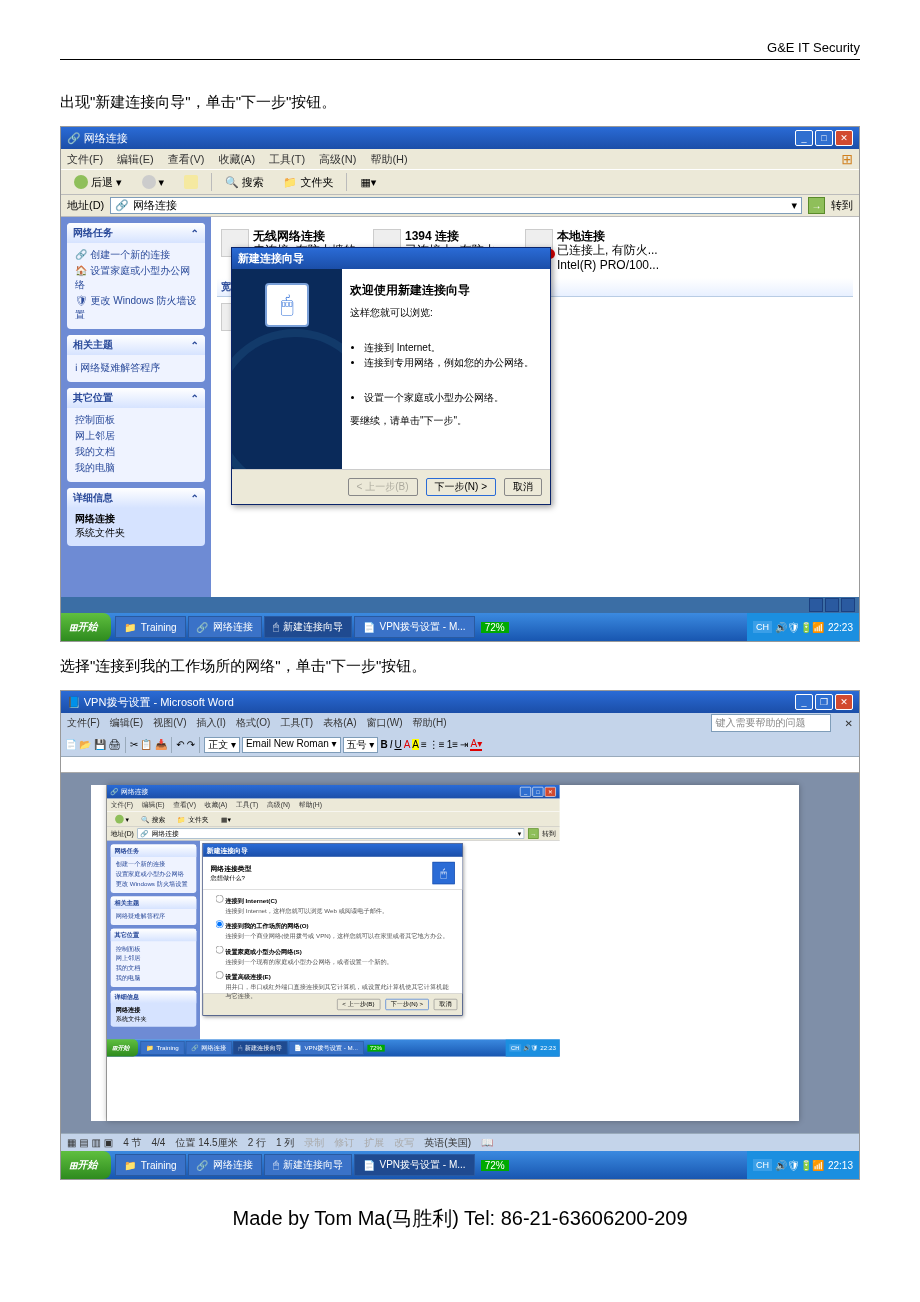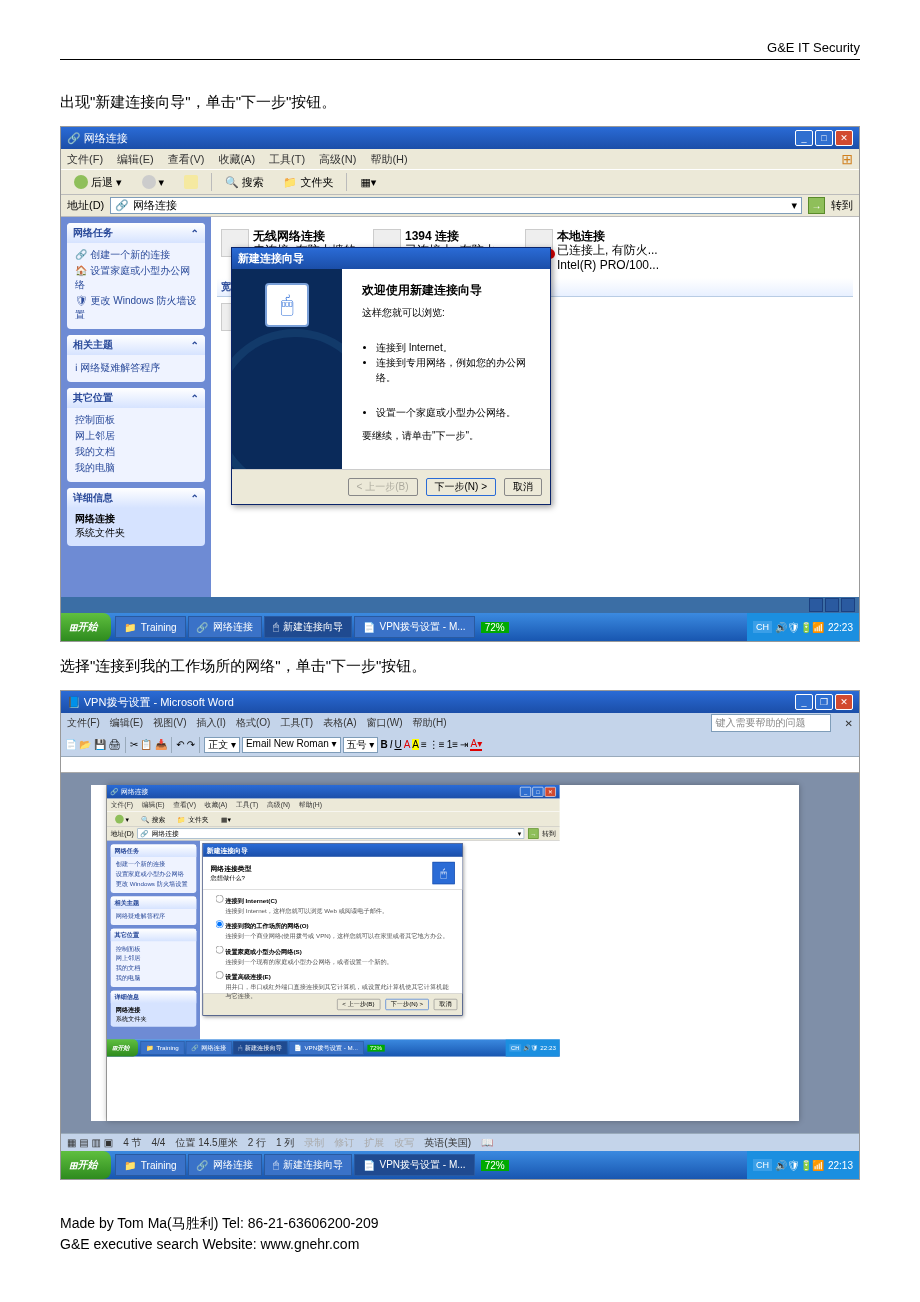--- a/index.html
+++ b/index.html
@@ -31,21 +31,21 @@
 .conn .cicon{width:28px;height:28px;background:#eee;border:1px solid #ccc;position:relative}
 .conn .cicon::after{content:"";position:absolute;right:-3px;bottom:-3px;width:10px;height:10px;background:#d00;border-radius:50%}
 .conn .ctext{line-height:1.2}
 .conn .ctext b{color:#000}
 .wizard{position:absolute;left:20px;top:30px;width:320px;border:1px solid #0a246a;background:#ece9d8;box-shadow:2px 2px 6px rgba(0,0,0,.4)}
 .wizard .wtitle{background:linear-gradient(#2a6bd6,#1b4ea8);color:#fff;font-size:11px;padding:3px 6px;font-weight:bold}
 .wizard-body1{display:flex;height:200px}
 .wiz-left{width:110px;background:#0a2a5a;display:flex;align-items:flex-start;justify-content:center;padding-top:14px;position:relative;overflow:hidden}
 .wiz-left::after{content:"";position:absolute;top:60px;left:-20px;width:150px;height:150px;border:8px solid #123a6a;border-radius:50%}
 .wiz-ico{width:44px;height:44px;background:#fff;border:2px solid #7aa0d8;border-radius:4px;display:flex;align-items:center;justify-content:center;font-size:22px;color:#2a6bd6;z-index:1}
-.wiz-right{flex:1;background:#fff;padding:12px 20px;font-size:10px;line-height:1.5}
+.wiz-right{flex:1;background:#fff;padding:12px 8px;font-size:10px;line-height:1.5}
 .wiz-right h3{font-size:12px;margin-bottom:6px}
 .wiz-right ul{margin:20px 0 8px;padding-left:14px}
 .wiz-btns{display:flex;justify-content:flex-end;gap:8px;padding:8px;border-top:1px solid #ccc;font-size:10px}
 .wiz-btns button{font-size:10px;padding:1px 8px;border:1px solid #888;background:#ece9d8;border-radius:2px}
 .taskbar{background:linear-gradient(#3b8ae0,#1856b0);height:28px;display:flex;align-items:center;color:#fff;font-size:10px}
 .startbtn{background:linear-gradient(#5fbf3f,#2e8b1e);height:100%;padding:0 14px 0 8px;display:flex;align-items:center;font-style:italic;font-weight:bold;border-radius:0 8px 8px 0;margin-right:4px}
 .tbtnt{background:#3a72c8;border:1px solid #2a5aa0;height:22px;padding:0 8px;display:flex;align-items:center;margin-right:2px;gap:4px;font-size:10px}
 .tbtnt.act{background:#1f4a90}
 .tray{margin-left:auto;background:#1b8fe0;height:100%;padding:0 6px;display:flex;align-items:center;gap:3px;font-size:10px}
 .lang{background:#3a9fe8;padding:1px 3px;font-size:9px}
@@ -63,21 +63,21 @@
 .wordstatus{background:#c4d4ea;height:18px;display:flex;align-items:center;padding:0 6px;font-size:10px;color:#333;gap:10px;border-top:1px solid #9ab}
 .wizard-body2{background:#fff;padding:0;height:220px;font-size:10px}
 .wb2-head{background:#fff;padding:8px 12px;border-bottom:1px solid #ccc;display:flex;justify-content:space-between;align-items:center}
 .wb2-head b{font-size:11px}
 .wb2-head .small-ico{width:36px;height:36px;background:#2a6bd6;border:1px solid #1b4ea8;display:flex;align-items:center;justify-content:center;color:#fff;font-size:18px}
 .wb2-opts{padding:8px 20px;line-height:1.4}
 .wb2-opts label{display:block;margin-bottom:2px}
 .wb2-opts .desc{color:#555;padding-left:16px;margin-bottom:8px}
 .pct{background:#0a0;color:#fff;padding:0 4px;font-size:10px;margin:0 4px}
 .link{color:#00e;text-decoration:underline}
-.footer{text-align:left;font-size:14px;margin-top:33px;line-height:1.5}
+.footer{text-align:center;font-size:20px;margin-top:23px;line-height:1.5}
 .quicklaunch{display:flex;align-items:center;height:14px;gap:2px;margin-bottom:2px}
 .ql{width:14px;height:14px;background:#2a5aa0;border:1px solid #1b4080}
 </style>
 </head>
 <body>
 
 <div class="page-header">G&amp;E IT Security</div>
 
 <p class="instruction">出现"新建连接向导"，单击"下一步"按钮。</p>
 
@@ -404,14 +404,13 @@
     <div class="tray">
       <span class="lang">CH</span>
       <span>🔊🛡🔋📶</span>
       <span>22:13</span>
     </div>
   </div>
 </div>
 
 <div class="footer">
   <div>Made by Tom Ma(马胜利) Tel: 86-21-63606200-209</div>
-  <div>G&amp;E executive search Website: www.gnehr.com</div>
 </div>
 
 </body></html>

